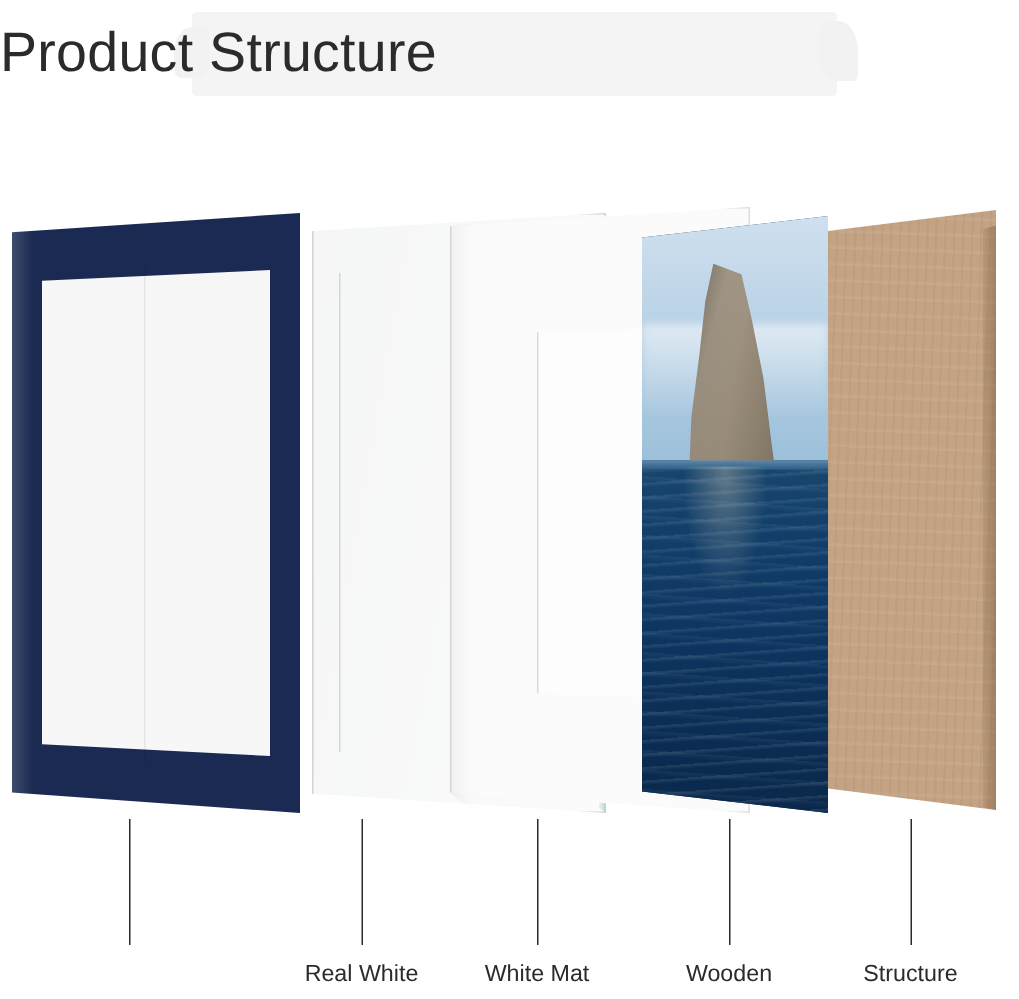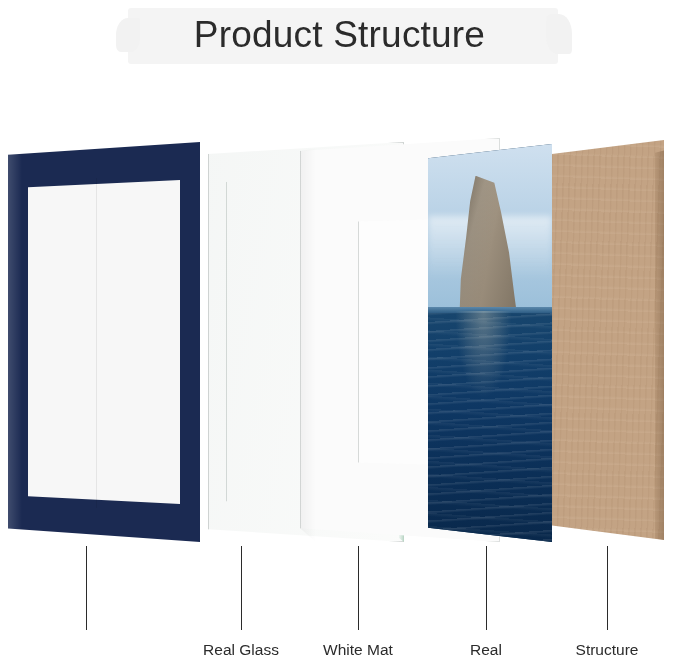--- a/index.html
+++ b/index.html
@@ -51,21 +51,21 @@
     width: 26px;
     height: 40px;
     background: #f2f2f2;
     border-radius: 20% 50% 12% 45%;
   }
   #title-text {
     position: absolute;
     left: 0;
     top: 9px;
     width: 679px;
-    text-align: center;
+    text-align: left;
     font-size: 37px;
     line-height: 52px;
     color: #2b2b2b;
     letter-spacing: 0.2px;
     font-weight: 400;
   }
 
   
   #stack {
     position: absolute;
@@ -362,23 +362,23 @@
     <div class="board-grain"></div>
     <div class="board-edge"></div>
   </div>
 </div>
 
 <div id="callouts">
 
   <div class="leader" style="left:86px; top:546px; height:84px;"></div>
 
   <div class="leader" style="left:241px; top:546px; height:84px;"></div>
-  <div class="label" style="left:241px; top:640px;">Real Glass</div>
+  <div class="label" style="left:241px; top:640px;">Real White</div>
 
   <div class="leader" style="left:358px; top:546px; height:84px;"></div>
   <div class="label" style="left:358px; top:640px;">White Mat</div>
 
   <div class="leader" style="left:486px; top:546px; height:84px;"></div>
-  <div class="label" style="left:486px; top:640px;">Real</div>
+  <div class="label" style="left:486px; top:640px;">Wooden</div>
 
   <div class="leader" style="left:607px; top:546px; height:84px;"></div>
   <div class="label" style="left:607px; top:640px;">Structure</div>
 </div>
 
 </body></html>

